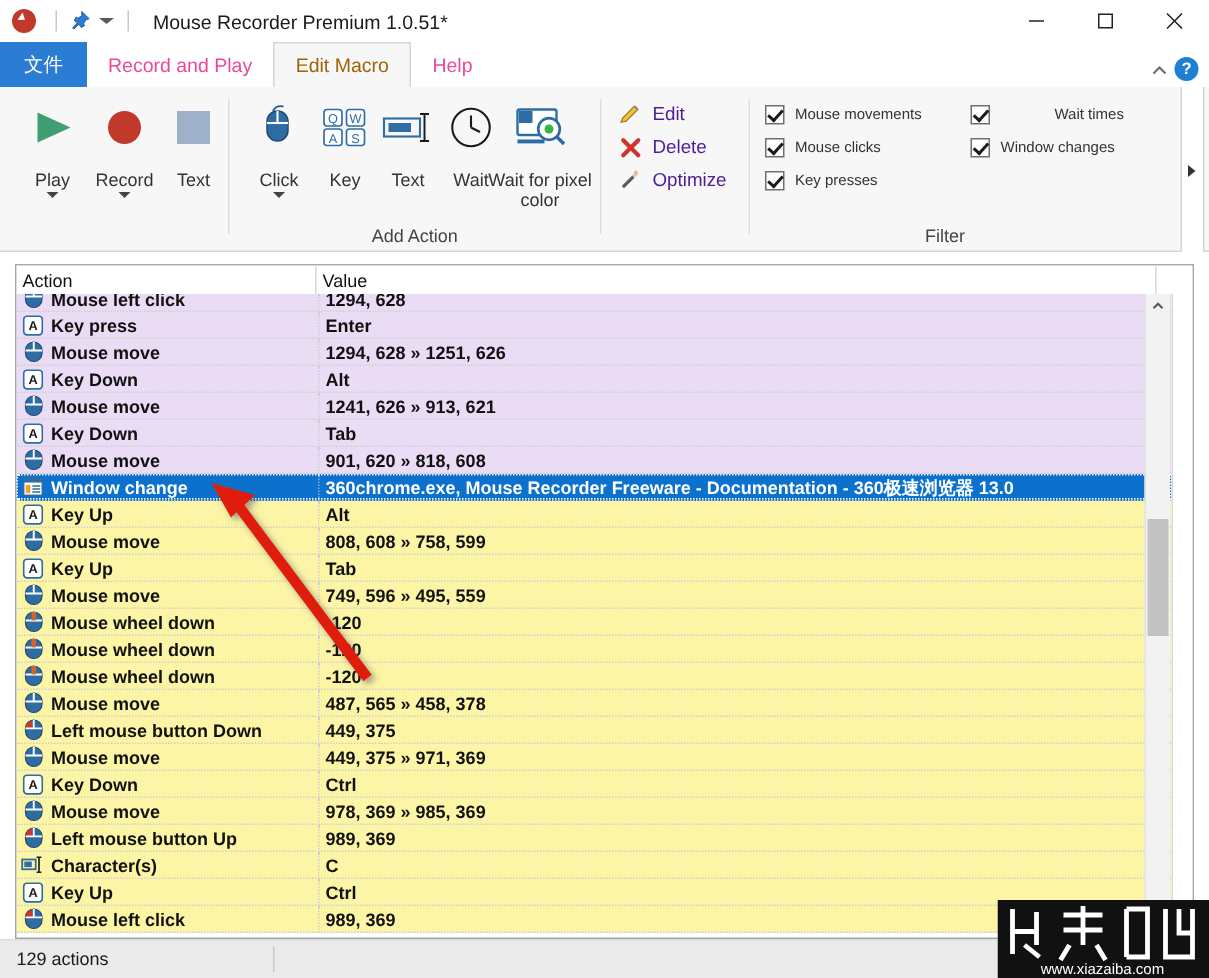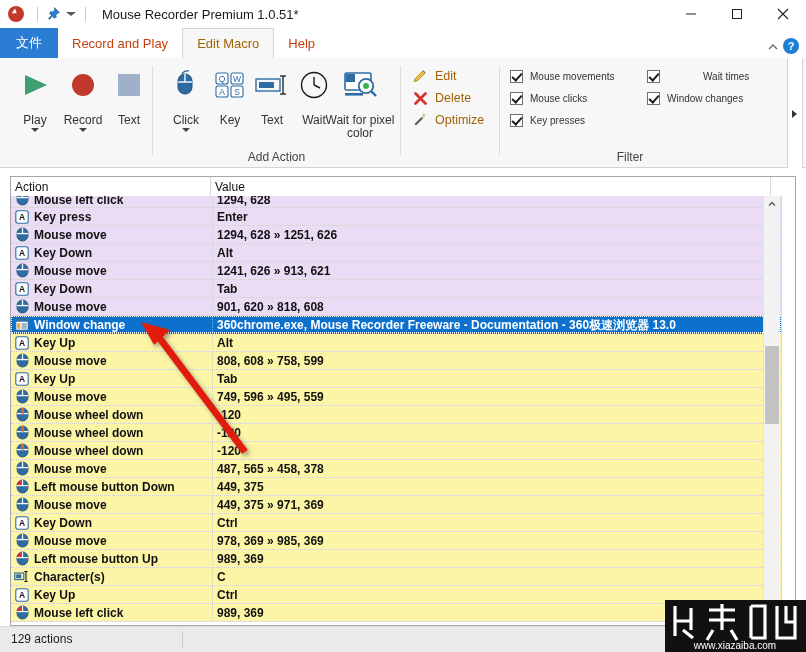--- a/index.html
+++ b/index.html
@@ -79,21 +79,21 @@
   .tabbar {
     position: absolute; left: 0; top: 28px;
     width: 806px; height: 30px;
     background: #ffffff;
     display: flex; align-items: stretch;
   }
   .tab {
     display: flex; align-items: center; justify-content: center;
     padding: 0 14px;
     font-size: 13px;
-    color: #c2410c;
+    color: #ec4899;
     box-sizing: border-box;
     height: 30px;
     white-space: nowrap;
   }
   .tab.file {
     background: #2b7cd3;
     color: #ffffff;
     padding: 0 16px;
   }
   .tab.active {
@@ -138,21 +138,21 @@
     width: 0; height: 0;
     border-left: 4px solid transparent;
     border-right: 4px solid transparent;
     border-top: 4px solid #444;
   }
 
   
   .smallbtn {
     position: absolute;
     display: flex; align-items: center;
-    font-size: 12.5px; color: #a16207;
+    font-size: 12.5px; color: #4c1d95;
     height: 20px;
   }
   .smallbtn .sico {
     width: 18px; height: 16px; margin-right: 6px;
     display: flex; align-items: center; justify-content: center;
   }
 
   
   .chkitem {
     position: absolute;

